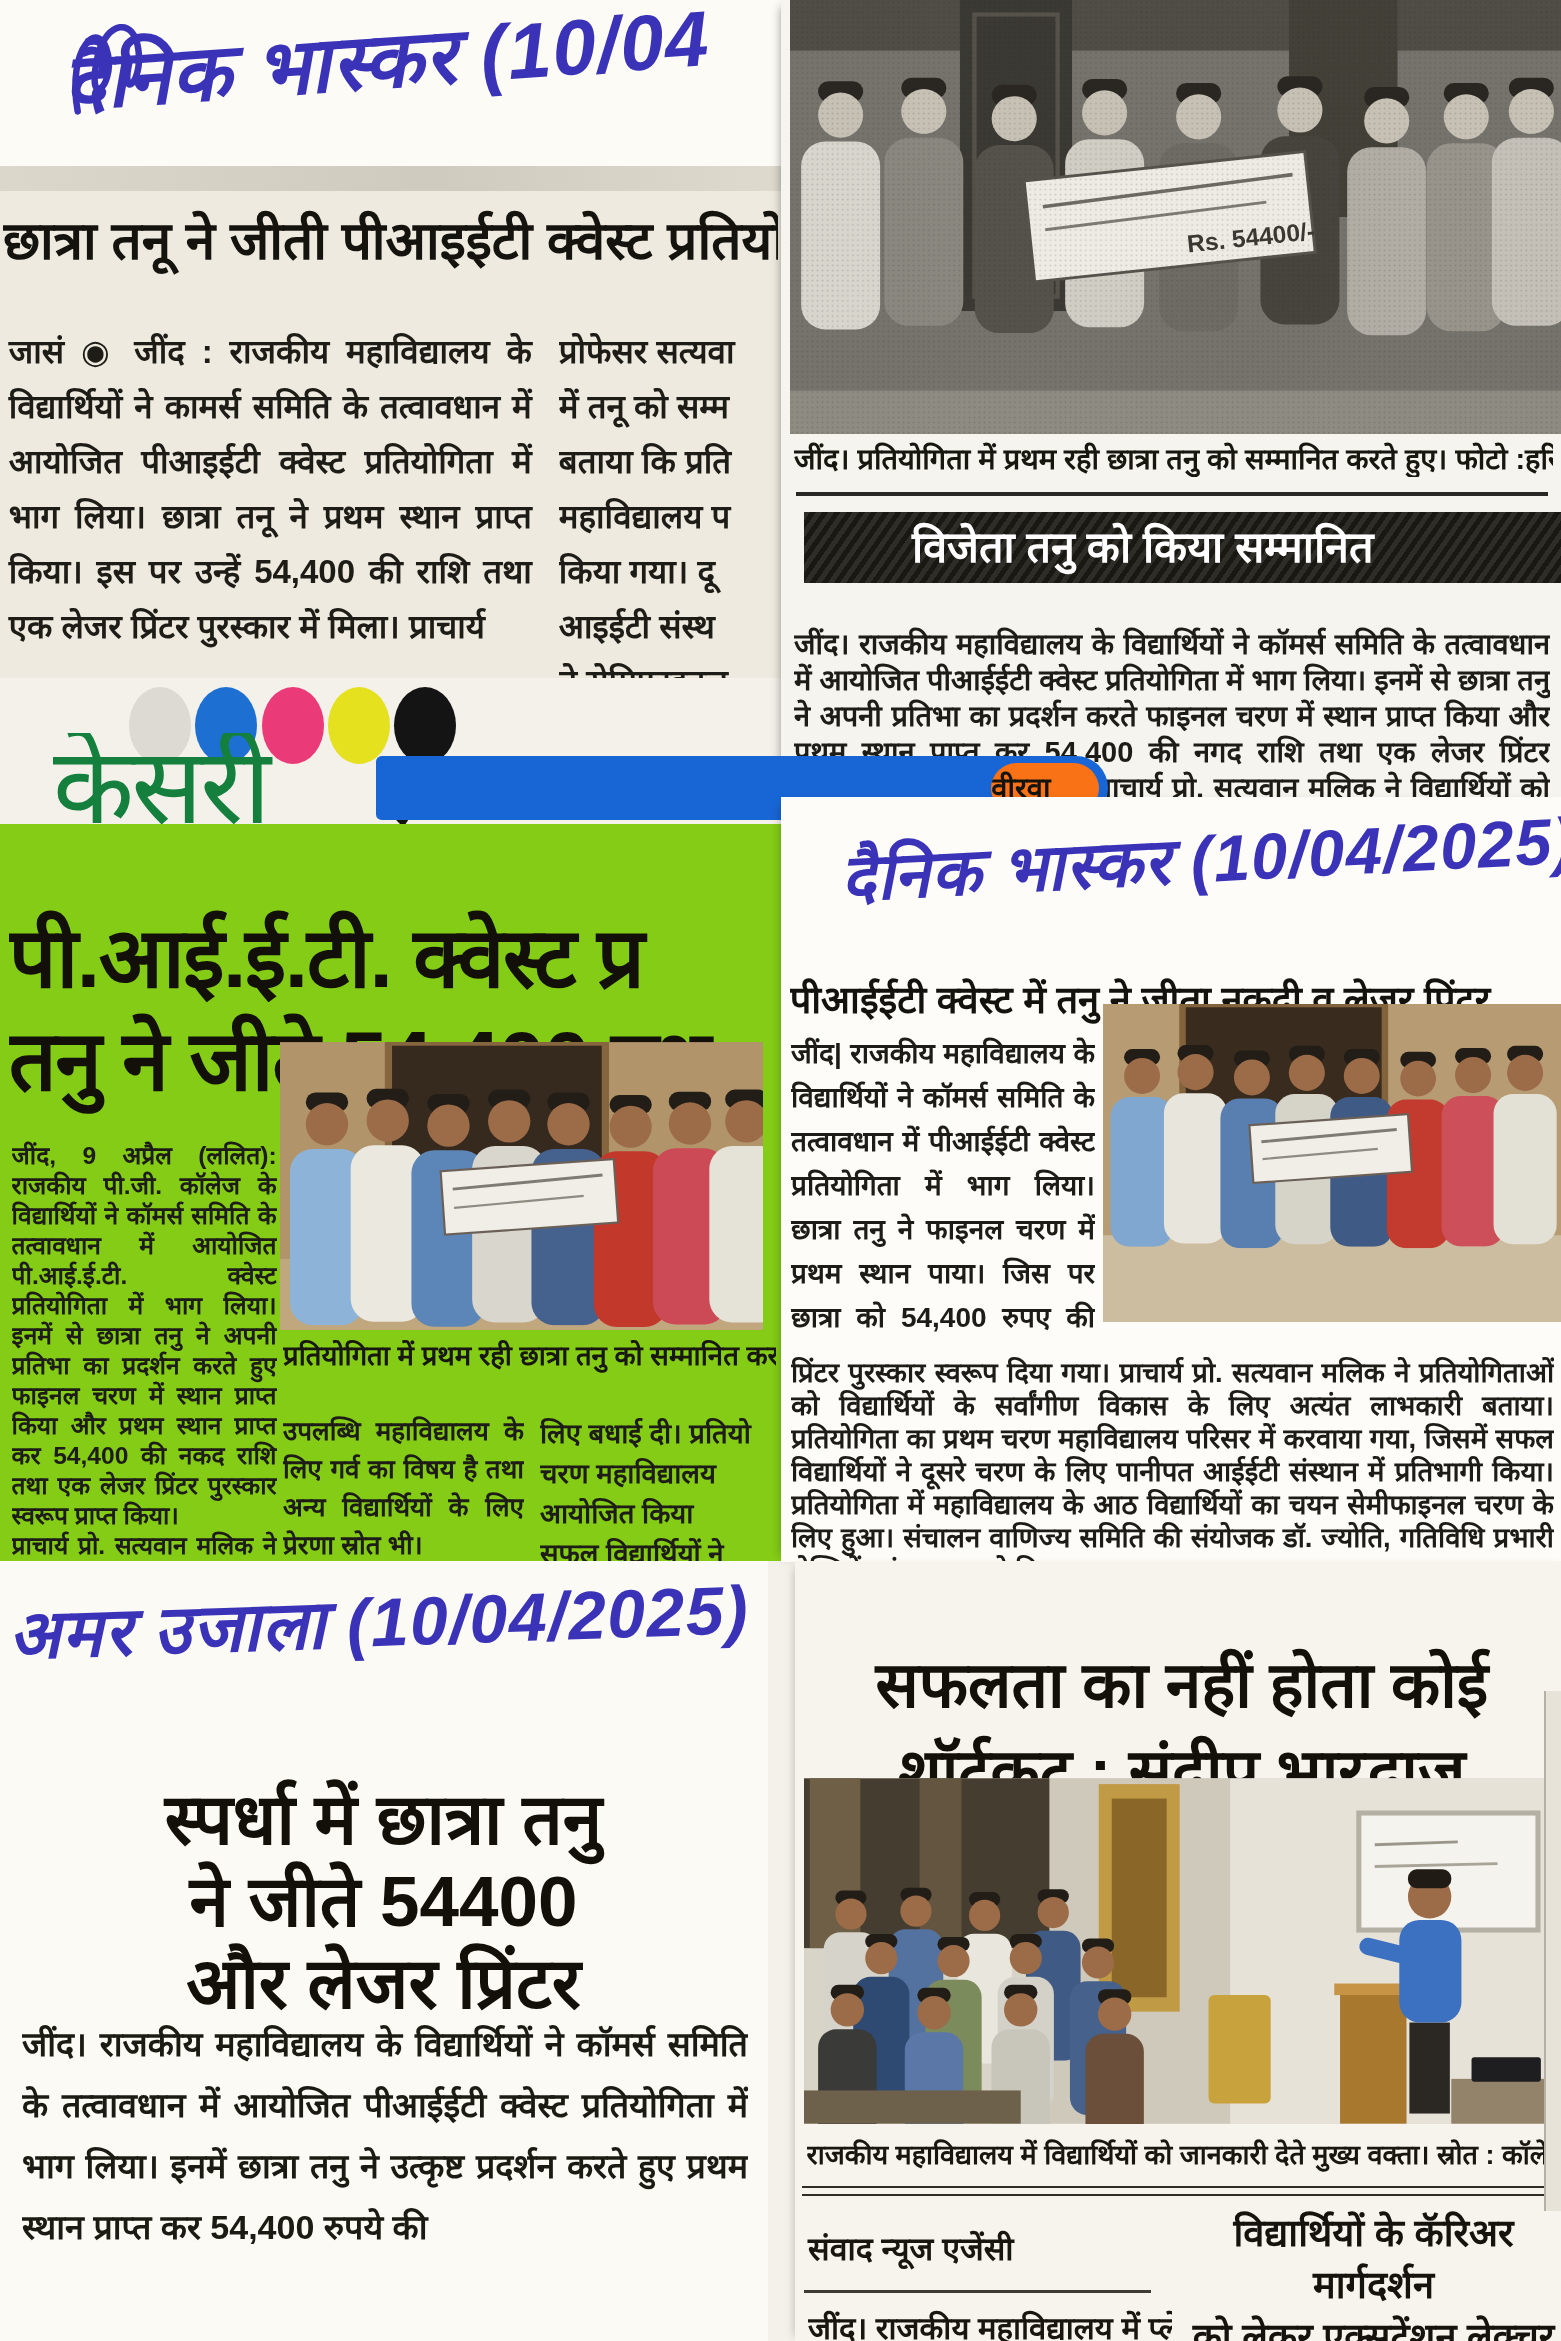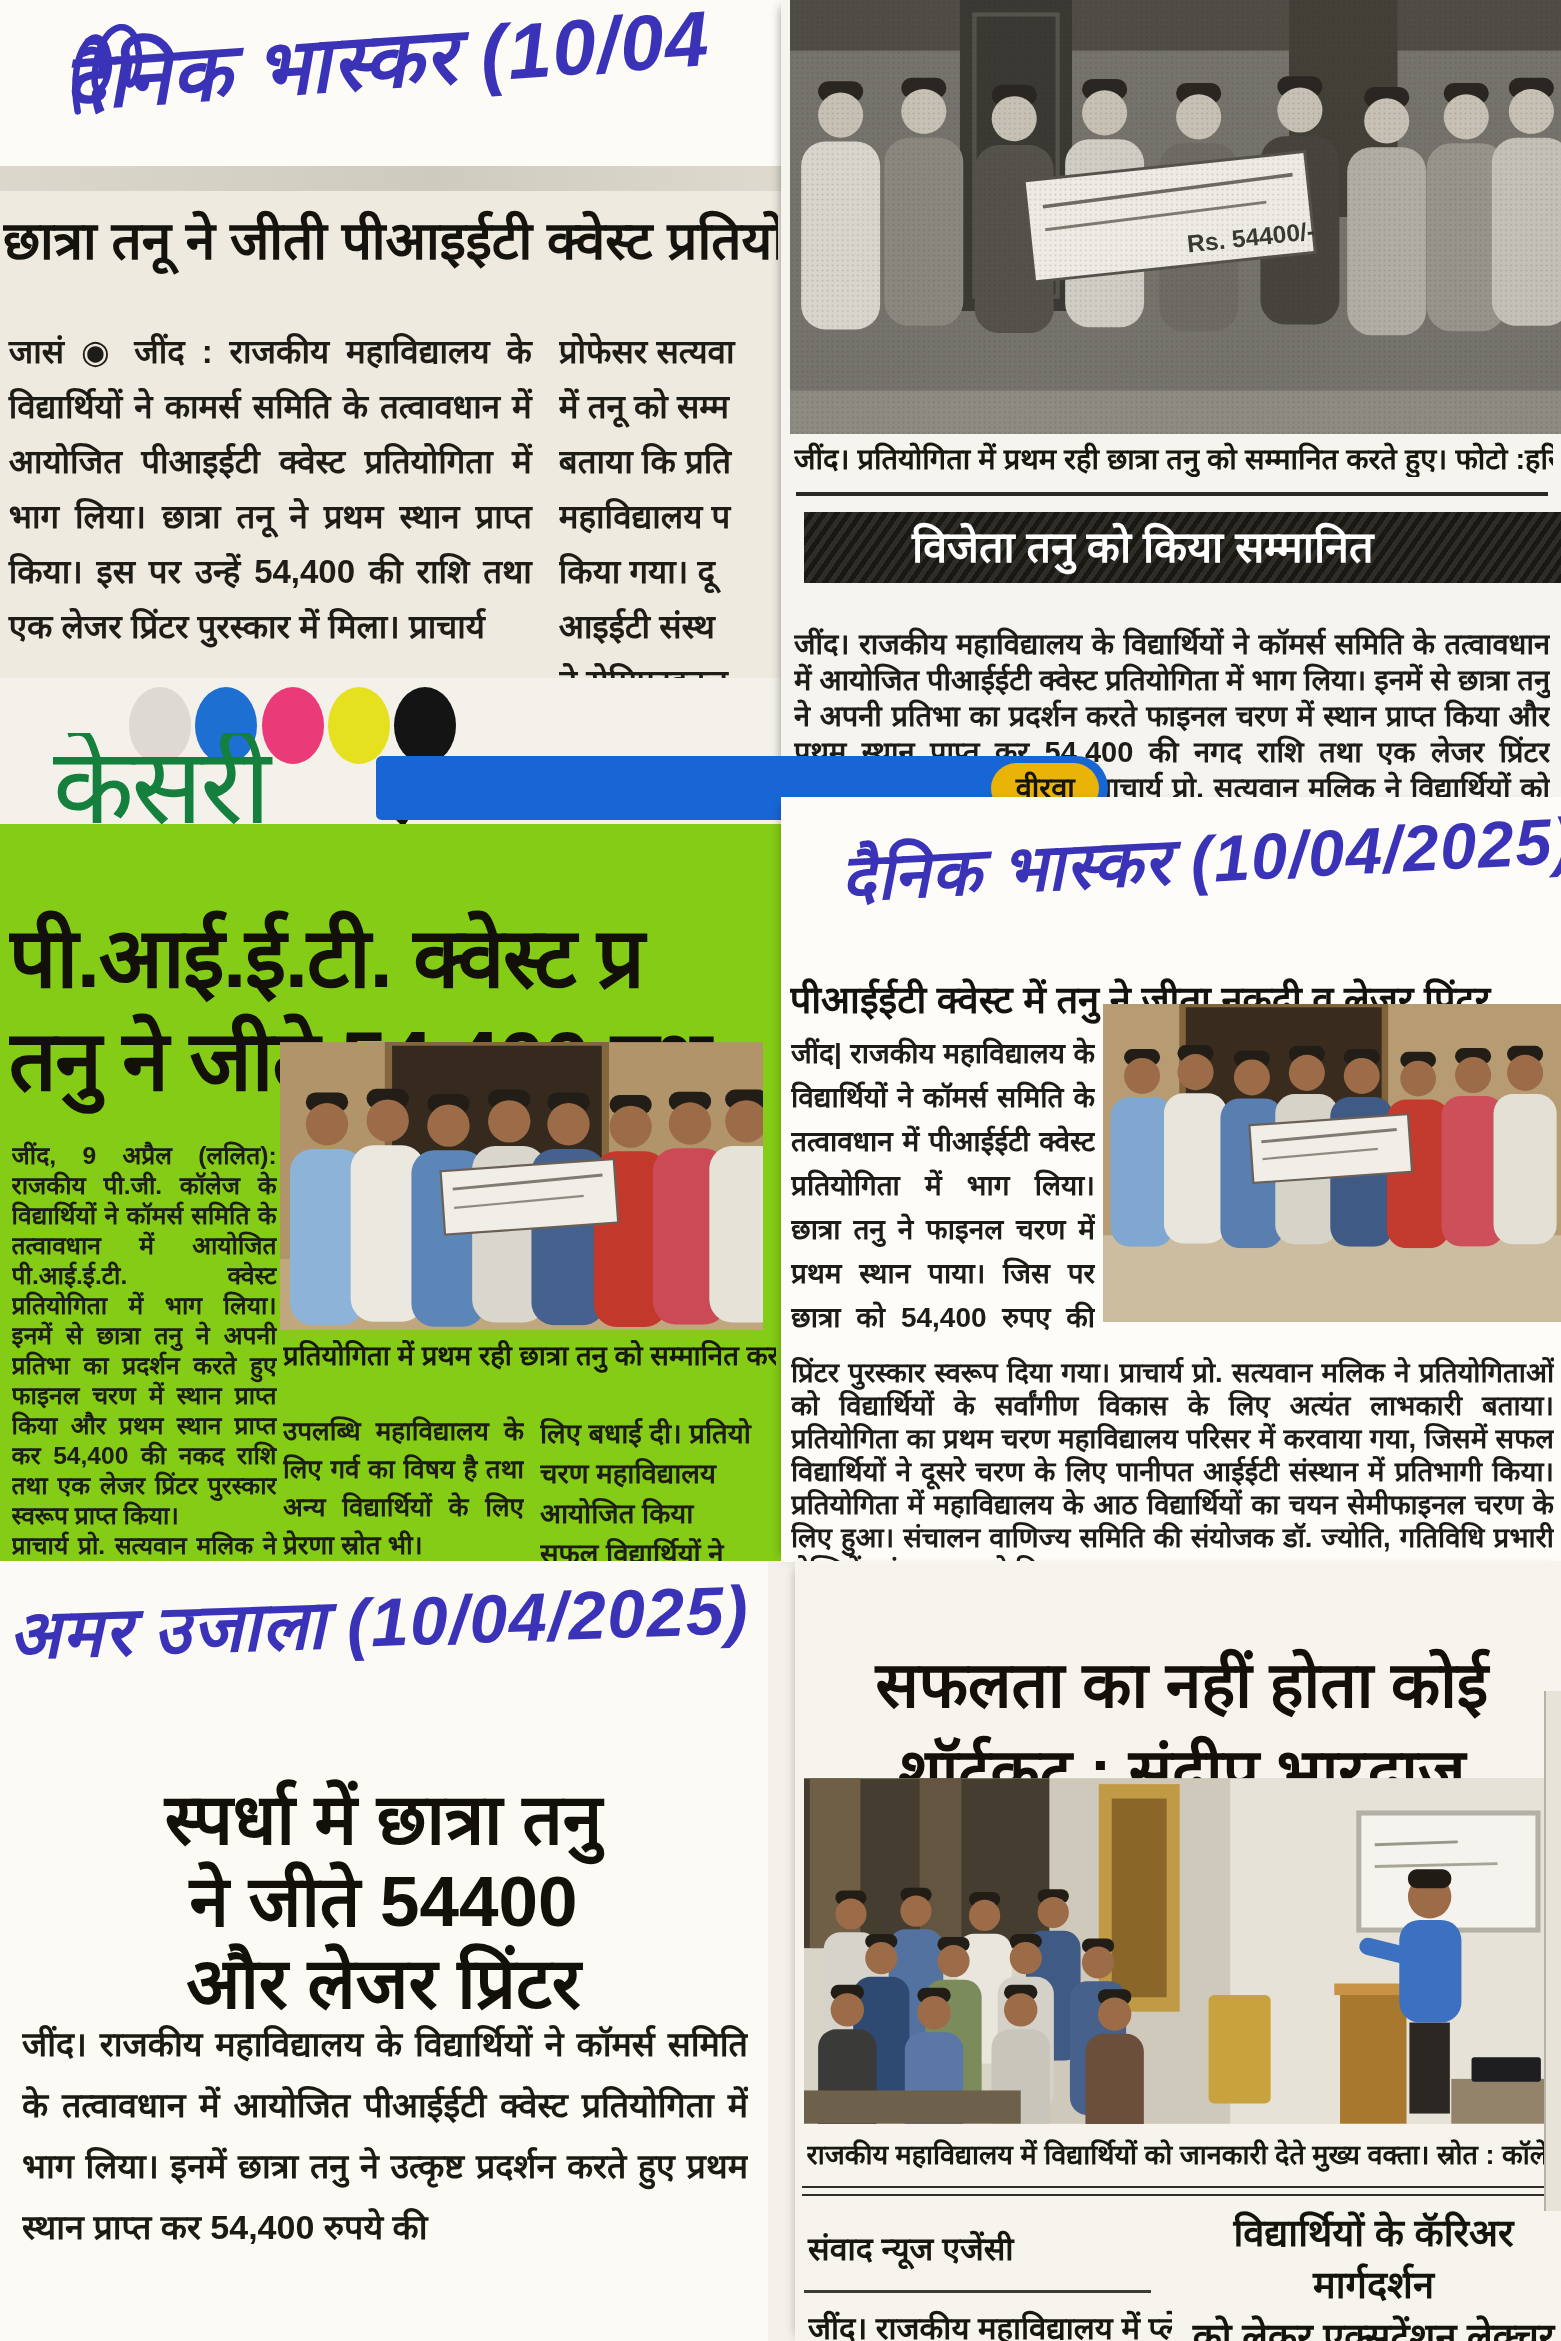--- a/index.html
+++ b/index.html
@@ -35,22 +35,22 @@
   #dots{position:absolute;left:129px;top:687px;display:flex;gap:4.3px;}
   .dot{width:62px;height:77px;border-radius:50%;}
   #dot-gray{background:#c9c6bf;opacity:.55;}
   #dot-cyan{background:#1e6fd2;}
   #dot-magenta{background:#ea3a77;}
   #dot-yellow{background:#e6e11f;}
   #dot-black{background:#141414;}
   #kesari{position:absolute;left:5.8px;top:733px;font-size:106px;font-weight:400;color:#15803d;letter-spacing:-2.9px;line-height:1;width:333px;overflow:hidden;white-space:nowrap;margin-left:47px;}
   #kesari-orn{position:absolute;left:337px;top:743px;width:59px;height:77px;border:10px solid transparent;border-right-color:#14120d;border-radius:50%;}
   #bar-kesari{position:absolute;left:376px;top:756px;width:732px;height:64px;background:#1866d6;border-radius:5.8px 33px 33px 5.8px;}
-  #day-pill{position:absolute;right:8.7px;top:6.5px;width:108px;height:51px;background:#eab308;border-radius:26px;
-            font-size:29px;font-weight:700;text-align:center;line-height:51px;overflow:hidden;color:#14130e;}
+  #day-pill{position:absolute;right:8.7px;top:6.5px;width:108px;height:51px;background:#f97316;border-radius:26px;
+            font-size:29px;font-weight:700;text-align:left;line-height:51px;overflow:hidden;color:#14130e;}
 
   
   #clip-ml{left:0;top:824px;width:781px;height:737px;background:#84cc16;}
   #hl-ml{position:absolute;left:8.7px;top:13px;width:772px;height:217px;font-size:84px;line-height:103px;
          font-weight:900;white-space:pre;overflow:hidden;letter-spacing:-1.4px;color:#121009;}
   #col1-ml{position:absolute;left:11.6px;top:292px;width:265px;height:434px;font-size:24.6px;line-height:30px;overflow:hidden;}
   #photo-ml{position:absolute;left:280px;top:218px;}
   #cap-ml{position:absolute;left:283px;top:512px;width:493px;font-size:27.5px;font-weight:700;white-space:nowrap;overflow:hidden;}
   #col2-ml{position:absolute;left:283px;top:562px;width:241px;height:172px;font-size:26px;line-height:38px;overflow:hidden;}
   #col3-ml{position:absolute;left:540px;top:562px;width:239px;height:172px;font-size:27.5px;line-height:40px;overflow:hidden;}

